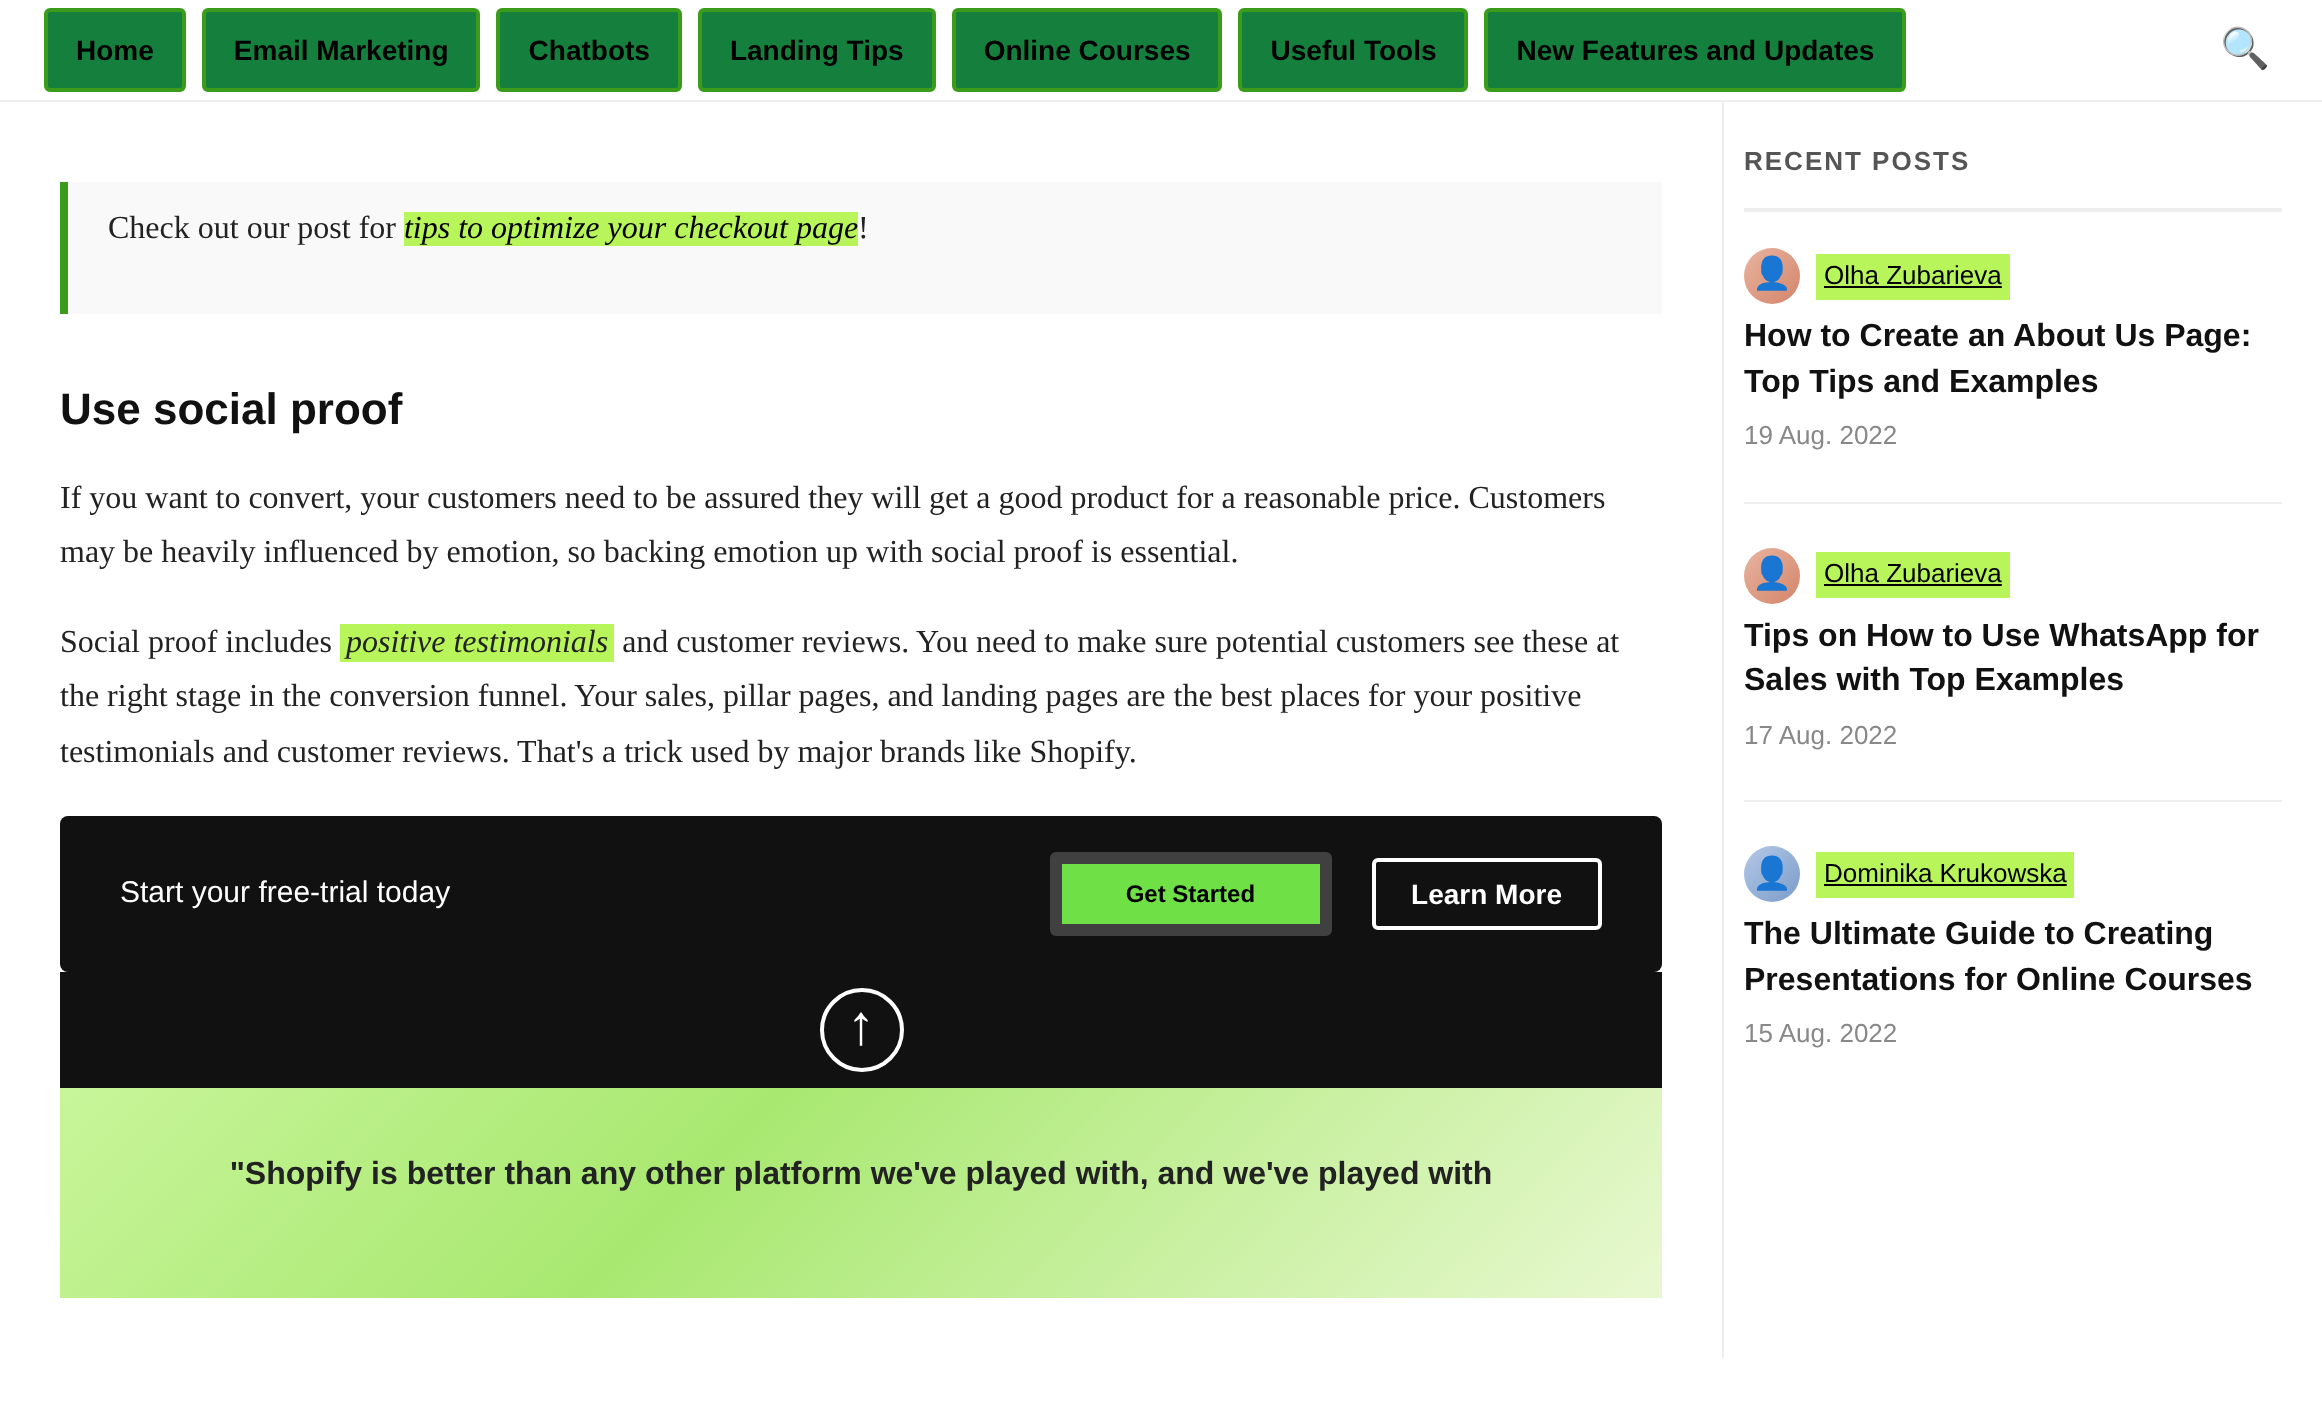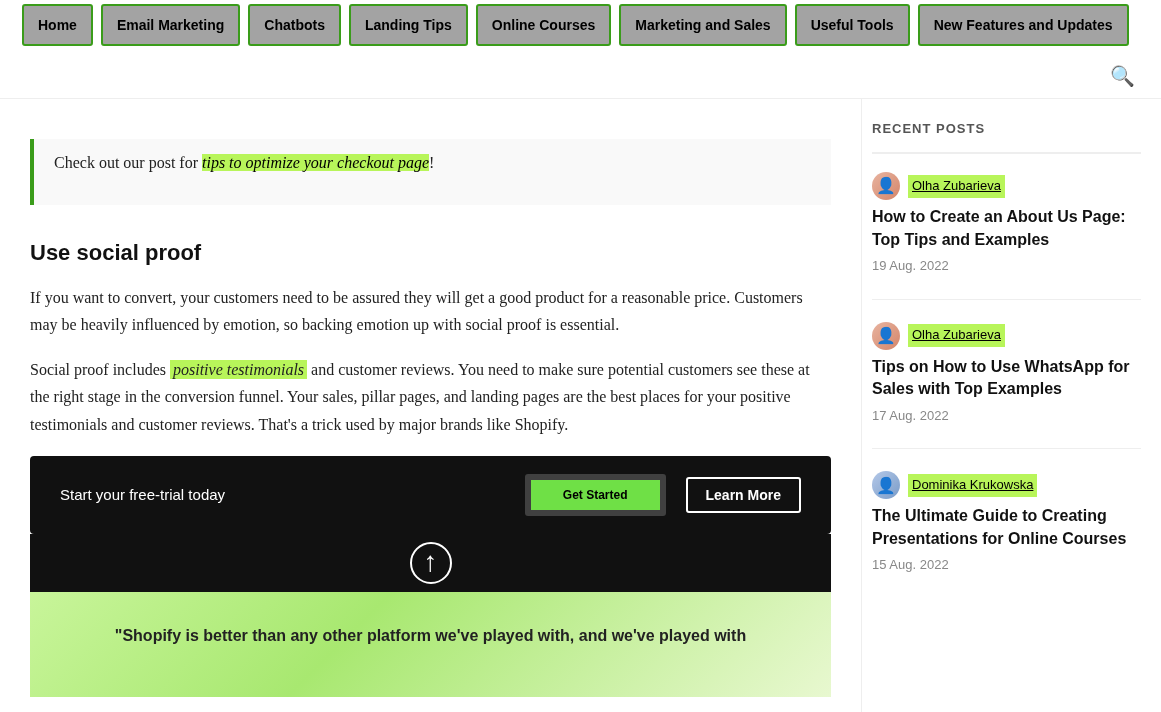--- a/index.html
+++ b/index.html
@@ -17,21 +17,21 @@
       position: relative;
     }
     nav a {
       display: inline-block;
       padding: 8px 14px;
       font-size: 14px;
       font-family: Arial, sans-serif;
       font-weight: 600;
       text-decoration: none;
       color: #000;
-      background: #a3a3a3;
+      background: #15803d;
       border: 2px solid #3a9c1a;
       border-radius: 3px;
       margin: 4px 2px;
       cursor: pointer;
     }
     .nav-search {
       margin-left: auto;
       cursor: pointer;
       font-size: 20px;
       padding: 6px;
@@ -233,21 +233,20 @@
   </style>
 </head>
 <body>
 
 <nav>
   <a>Home</a>
   <a>Email Marketing</a>
   <a>Chatbots</a>
   <a>Landing Tips</a>
   <a>Online Courses</a>
-  <a>Marketing and Sales</a>
   <a>Useful Tools</a>
   <a>New Features and Updates</a>
   <span class="nav-search">🔍</span>
 </nav>
 
 <div class="page-layout">
 
   <div class="main-content">
 
     <div class="blockquote-wrapper">

